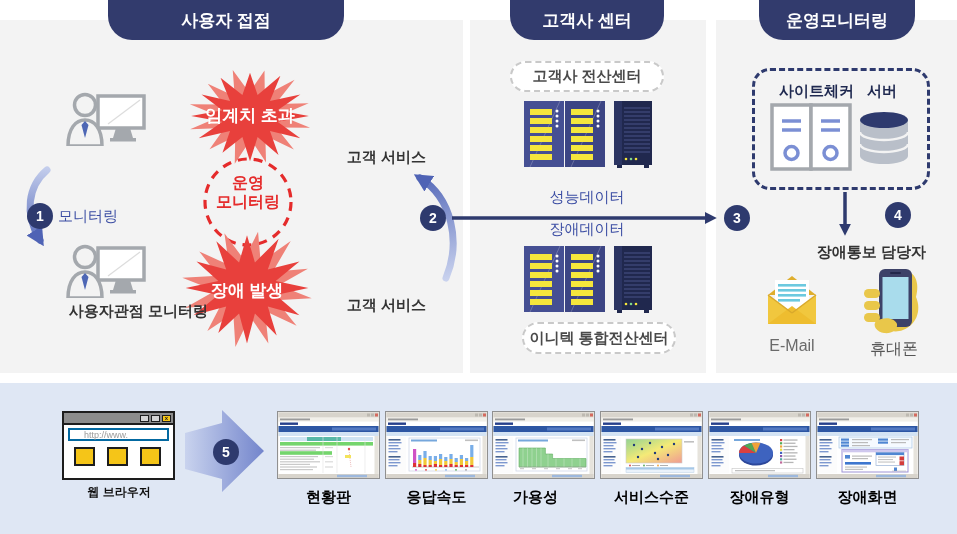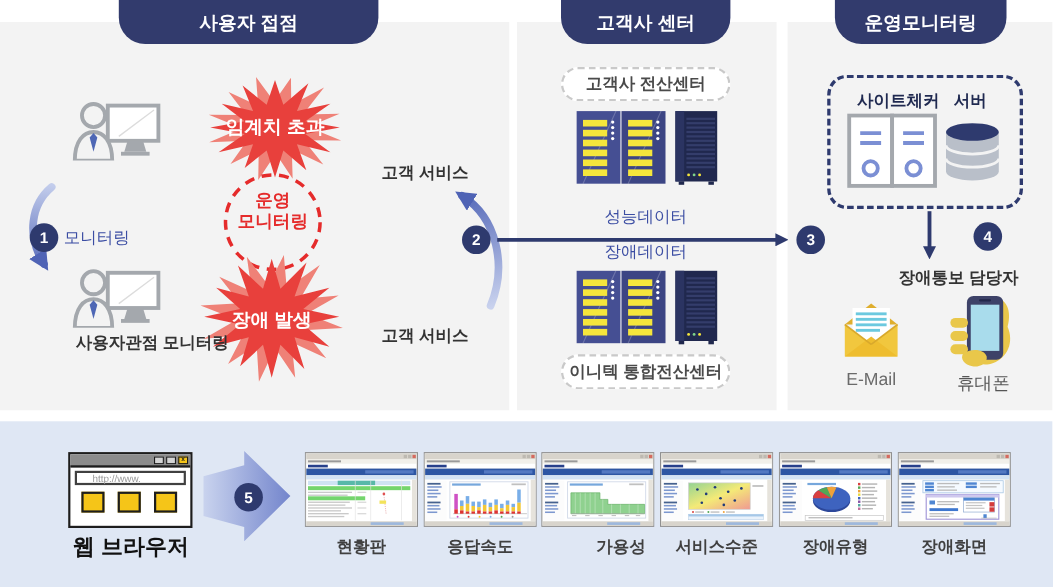--- a/index.html
+++ b/index.html
@@ -21,26 +21,26 @@
   .abs{position:absolute;z-index:4;}
   .burst-text{position:absolute;z-index:5;color:#fff;font-weight:bold;font-size:17px;text-align:center;}
   .ops-circle-text{position:absolute;z-index:5;color:#e52b2b;font-weight:bold;font-size:16px;
         text-align:center;line-height:19px;}
   .band{position:absolute;left:0;top:383px;width:957px;height:151px;background:#dfe7f4;z-index:1;}
   
   .browser{position:absolute;left:62px;top:411px;width:113px;height:69px;background:#fff;border:2px solid #1d1d1d;z-index:4;box-sizing:border-box;}
   .browser-bar{height:12px;background:#8c8c8c;border-bottom:2px solid #1d1d1d;display:flex;justify-content:flex-end;align-items:center;gap:2px;padding:0 2px;box-sizing:border-box;}
   .bbtn{width:9px;height:7px;background:#d4d4d4;border:1px solid #1d1d1d;box-sizing:border-box;}
   .bbtn.close{background:#f5c518;font-size:6px;line-height:5px;text-align:center;color:#1d1d1d;font-weight:bold;}
-  .addr{margin:3px 4px 0 4px;height:13px;border:2px solid #404040;background:#fff;font-size:9px;color:#9a9a9a;
+  .addr{margin:3px 4px 0 4px;height:13px;border:2px solid #0369a1;background:#fff;font-size:9px;color:#9a9a9a;
         padding-left:14px;line-height:11px;box-sizing:border-box;}
   .sqrow{display:flex;gap:12px;margin:6px 0 0 10px;}
   .sq{width:21px;height:19px;background:#f5c518;border:2px solid #1d1d1d;box-sizing:border-box;}
   .thumb{position:absolute;top:411px;z-index:4;}
-  .thumb-label{position:absolute;top:488px;text-align:center;font-size:15px;font-weight:bold;color:#404040;z-index:4;}
+  .thumb-label{position:absolute;top:488px;text-align:center;font-size:15px;font-weight:bold;color:#000000;z-index:4;}
   svg{display:block;}
 </style>
 </head>
 <body>
 
 <div class="canvas">
 
   <div class="panel" style="left:0;width:463px;"></div>
   <div class="panel" style="left:470px;width:236px;"></div>
   <div class="panel" style="left:716px;width:241px;"></div>
@@ -213,21 +213,21 @@
 
   <div class="pill" style="left:510px;top:61px;width:154px;height:31px;">고객사 전산센터</div>
   <svg class="abs" style="left:524px;top:101px;" width="130" height="68" viewBox="0 0 130 68">
       <use href="#rack-group"></use>
     </svg>
   <div class="lbl lbl-b" style="left:512px;top:188px;width:150px;">성능데이터</div>
   <div class="lbl lbl-b" style="left:512px;top:220px;width:150px;">장애데이터</div>
   <svg class="abs" style="left:524px;top:246px;" width="130" height="68" viewBox="0 0 130 68">
       <use href="#rack-group"></use>
     </svg>
-  <div class="pill" style="left:510px;top:322px;width:154px;height:32px;">이니텍 통합전산센터</div>
+  <div class="pill" style="left:522px;top:322px;width:154px;height:32px;">이니텍 통합전산센터</div>
 
   <div class="dashed-box"></div>
   <div class="lbl lbl-k" style="left:778px;top:82px;width:76px;color:#1f2950;">사이트체커</div>
   <div class="lbl lbl-k" style="left:857px;top:82px;width:40px;color:#1f2950;">서버</div>
 
   <svg class="abs" style="left:770px;top:103px;" width="82" height="68" viewBox="0 0 82 68">
     <rect x="2" y="2" width="39" height="64" fill="#ffffff" stroke="#a4a8ad" stroke-width="3.5"></rect>
     <rect x="41" y="2" width="39" height="64" fill="#ffffff" stroke="#a4a8ad" stroke-width="3.5"></rect>
     <line x1="12" y1="18" x2="31" y2="18" stroke="#7b8fd4" stroke-width="3.5"></line>
     <line x1="12" y1="27" x2="31" y2="27" stroke="#7b8fd4" stroke-width="3.5"></line>
@@ -282,21 +282,21 @@
       <span class="bbtn"></span>
       <span class="bbtn close">x</span>
     </div>
     <div class="addr">http://www.</div>
     <div class="sqrow">
       <span class="sq"></span>
       <span class="sq"></span>
       <span class="sq"></span>
     </div>
   </div>
-  <div class="lbl" style="left:40px;top:484px;width:158px;font-size:20px;font-weight:bold;color:#111;">웹 브라우저</div>
+  <div class="lbl" style="left:40px;top:484px;width:158px;font-size:12px;font-weight:bold;color:#111;">웹 브라우저</div>
 
   <svg class="abs" style="left:183px;top:408px;" width="84" height="88" viewBox="183 408 84 88">
     <polygon points="185,433 222,423 222,410 264,451 222,492 222,479 185,469" fill="url(#g-arrow5)"></polygon>
   </svg>
   <div class="step" style="left:213px;top:439px;">5</div>
 
   <svg class="thumb" style="left:277px;" width="103" height="68" viewBox="0 0 103 68">
     <use href="#thumb-chrome"></use>
     <rect x="3" y="26" width="93" height="4" fill="#cfe3f3"></rect>
     <rect x="30" y="26" width="34" height="4" fill="#58b8a8"></rect>
@@ -501,18 +501,18 @@
     <rect x="29" y="55.5" width="22" height="1.1" fill="#bbbbbb"></rect>
     <rect x="29" y="57.8" width="18" height="1.1" fill="#bbbbbb"></rect>
     <rect x="83.5" y="45.5" width="4.5" height="4" fill="#d43b3b"></rect>
     <rect x="83.5" y="50.2" width="4.5" height="4" fill="#d43b3b"></rect>
     <rect x="78" y="56.5" width="3" height="3.5" fill="#4f86d2"></rect>
     <line x1="76" y1="60" x2="90" y2="60" stroke="#aaaaaa" stroke-width="0.5"></line>
   </svg>
 
   <div class="thumb-label" style="left:277px;width:103px;">현황판</div>
   <div class="thumb-label" style="left:385px;width:103px;">응답속도</div>
-  <div class="thumb-label" style="left:513px;width:103px;">가용성</div>
+  <div class="thumb-label" style="left:484px;width:103px;">가용성</div>
   <div class="thumb-label" style="left:600px;width:103px;">서비스수준</div>
   <div class="thumb-label" style="left:708px;width:103px;">장애유형</div>
   <div class="thumb-label" style="left:816px;width:103px;">장애화면</div>
 
 </div>
 
 </body></html>

